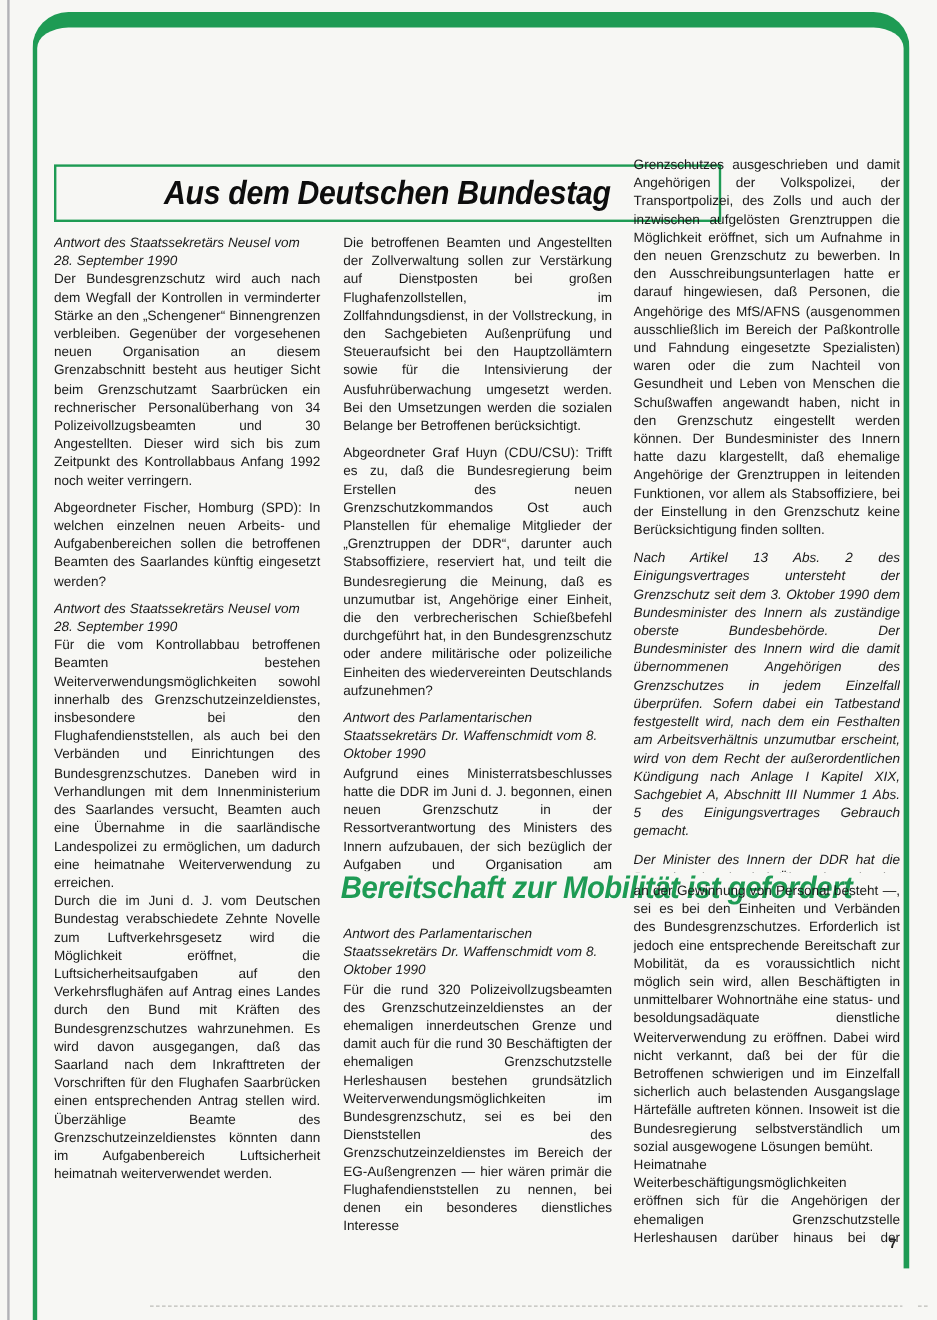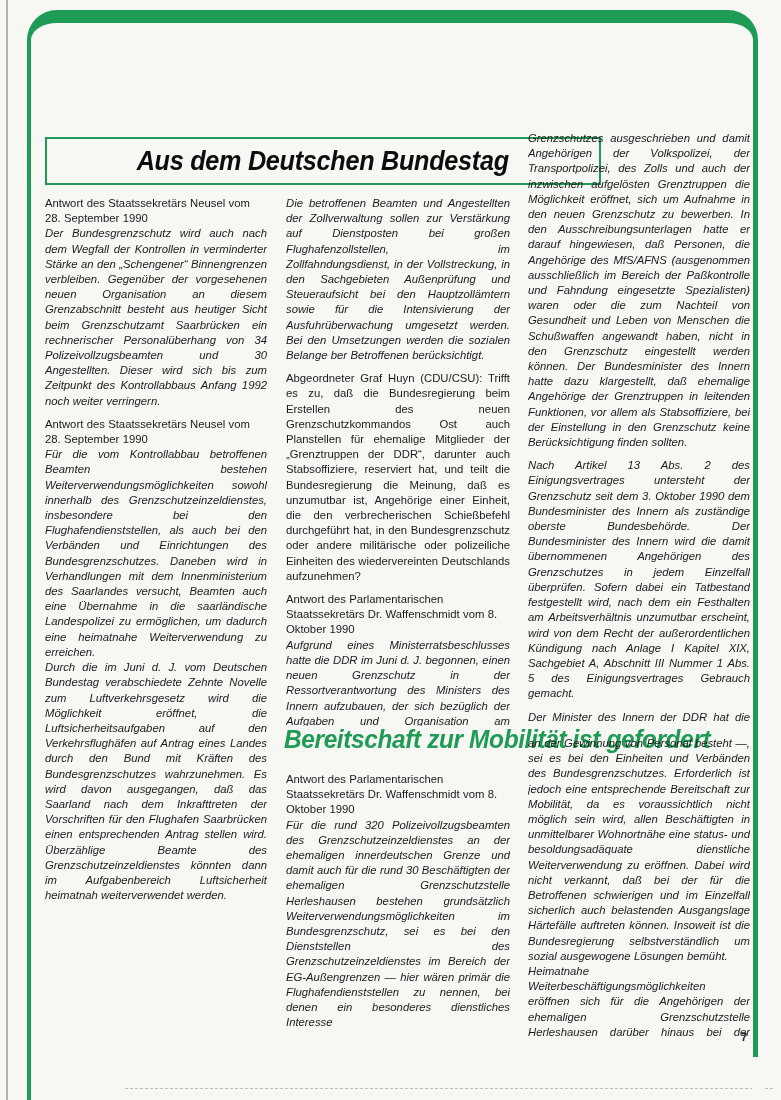--- a/index.html
+++ b/index.html
@@ -63,23 +63,23 @@
     position:absolute;
     font-size:11.3px; line-height:15.2px;
     text-align:justify;
     overflow:hidden;
     hyphens:auto; -webkit-hyphens:auto;
     word-spacing:.2px;
   }
   .col p { margin:0; }
   .col p.question { font-style:normal; margin:8px 0; }
   .col p.question:first-child { margin-top:0; }
-  .col p.answer-head { margin-top:8px; text-align:left; }
+  .col p.answer-head { font-style:italic; margin-top:8px; text-align:left; }
   .col p.answer-head:first-child { margin-top:0; }
-  .col p.answer { font-style:italic; }
+  .col p.answer { }
   .col p.answer-gap { font-style:italic; margin-top:8px; }
 
   #a1c1 { left:45px;  top:196px; width:222px; height:822px; }
   #a1c2 { left:286px; top:196px; width:224px; height:530px; }
   #a1c3 { left:528px; top:131px; width:222px; height:596px; }
   #a2cA { left:286px; top:772px; width:224px; height:292px; }
   #a2cB { left:528px; top:736px; width:222px; height:300px; }
 
   .page-number {
     position:absolute; left:741px; top:1031px;
@@ -95,20 +95,21 @@
 <div class="frame"></div>
 <div class="frame-right-stop"></div>
 
 <div class="title-box">
   <h1>Aus dem Deutschen Bundestag</h1>
 </div>
 
 <div id="a1c1" class="col">
     <p class="answer-head">Antwort des Staatssekretärs Neusel vom 28. September 1990</p>
     <p class="answer">Der Bundesgrenzschutz wird auch nach dem Wegfall der Kontrollen in verminderter Stärke an den „Schengener“ Binnengrenzen verbleiben. Gegenüber der vorgesehenen neuen Organisation an diesem Grenzabschnitt besteht aus heutiger Sicht beim Grenzschutzamt Saarbrücken ein rechnerischer Personalüberhang von 34 Polizeivollzugsbeamten und 30 Angestellten. Dieser wird sich bis zum Zeitpunkt des Kontrollabbaus Anfang 1992 noch weiter verringern.</p>
+    <p class="question">Abgeordneter Fischer, Homburg (SPD): In welchen einzelnen neuen Arbeits- und Aufgabenbereichen sollen die betroffenen Beamten des Saarlandes künftig eingesetzt werden?</p>
     <p class="answer-head">Antwort des Staatssekretärs Neusel vom 28. September 1990</p>
     <p class="answer">Für die vom Kontrollabbau betroffenen Beamten bestehen Weiterverwendungsmöglichkeiten sowohl innerhalb des Grenzschutzeinzeldienstes, insbesondere bei den Flughafendienststellen, als auch bei den Verbänden und Einrichtungen des Bundesgrenzschutzes. Daneben wird in Verhandlungen mit dem Innenministerium des Saarlandes versucht, Beamten auch eine Übernahme in die saarländische Landespolizei zu ermöglichen, um dadurch eine heimatnahe Weiterverwendung zu erreichen.</p>
     <p class="answer">Durch die im Juni d. J. vom Deutschen Bundestag verabschiedete Zehnte Novelle zum Luftverkehrsgesetz wird die Möglichkeit eröffnet, die Luftsicherheitsaufgaben auf den Verkehrsflughäfen auf Antrag eines Landes durch den Bund mit Kräften des Bundesgrenzschutzes wahrzunehmen. Es wird davon ausgegangen, daß das Saarland nach dem Inkrafttreten der Vorschriften für den Flughafen Saarbrücken einen entsprechenden Antrag stellen wird. Überzählige Beamte des Grenzschutzeinzeldienstes könnten dann im Aufgabenbereich Luftsicherheit heimatnah weiterverwendet werden.</p>
   </div>
 <div id="a1c2" class="col">
     <p class="answer">Die betroffenen Beamten und Angestellten der Zollverwaltung sollen zur Verstärkung auf Dienstposten bei großen Flughafenzollstellen, im Zollfahndungsdienst, in der Vollstreckung, in den Sachgebieten Außenprüfung und Steueraufsicht bei den Hauptzollämtern sowie für die Intensivierung der Ausfuhrüberwachung umgesetzt werden. Bei den Umsetzungen werden die sozialen Belange ber Betroffenen berücksichtigt.</p>
     <p class="question">Abgeordneter Graf Huyn (CDU/CSU): Trifft es zu, daß die Bundesregierung beim Erstellen des neuen Grenzschutzkommandos Ost auch Planstellen für ehemalige Mitglieder der „Grenztruppen der DDR“, darunter auch Stabsoffiziere, reserviert hat, und teilt die Bundesregierung die Meinung, daß es unzumutbar ist, Angehörige einer Einheit, die den verbrecherischen Schießbefehl durchgeführt hat, in den Bundesgrenzschutz oder andere militärische oder polizeiliche Einheiten des wiedervereinten Deutschlands aufzunehmen?</p>
     <p class="answer-head">Antwort des Parlamentarischen Staatssekretärs Dr. Waffenschmidt vom 8. Oktober 1990</p>
     <p class="answer">Aufgrund eines Ministerratsbeschlusses hatte die DDR im Juni d. J. begonnen, einen neuen Grenzschutz in der Ressortverantwortung des Ministers des Innern aufzubauen, der sich bezüglich der Aufgaben und Organisation am Bundesgrenzschutz orientiert.</p>
   </div>

